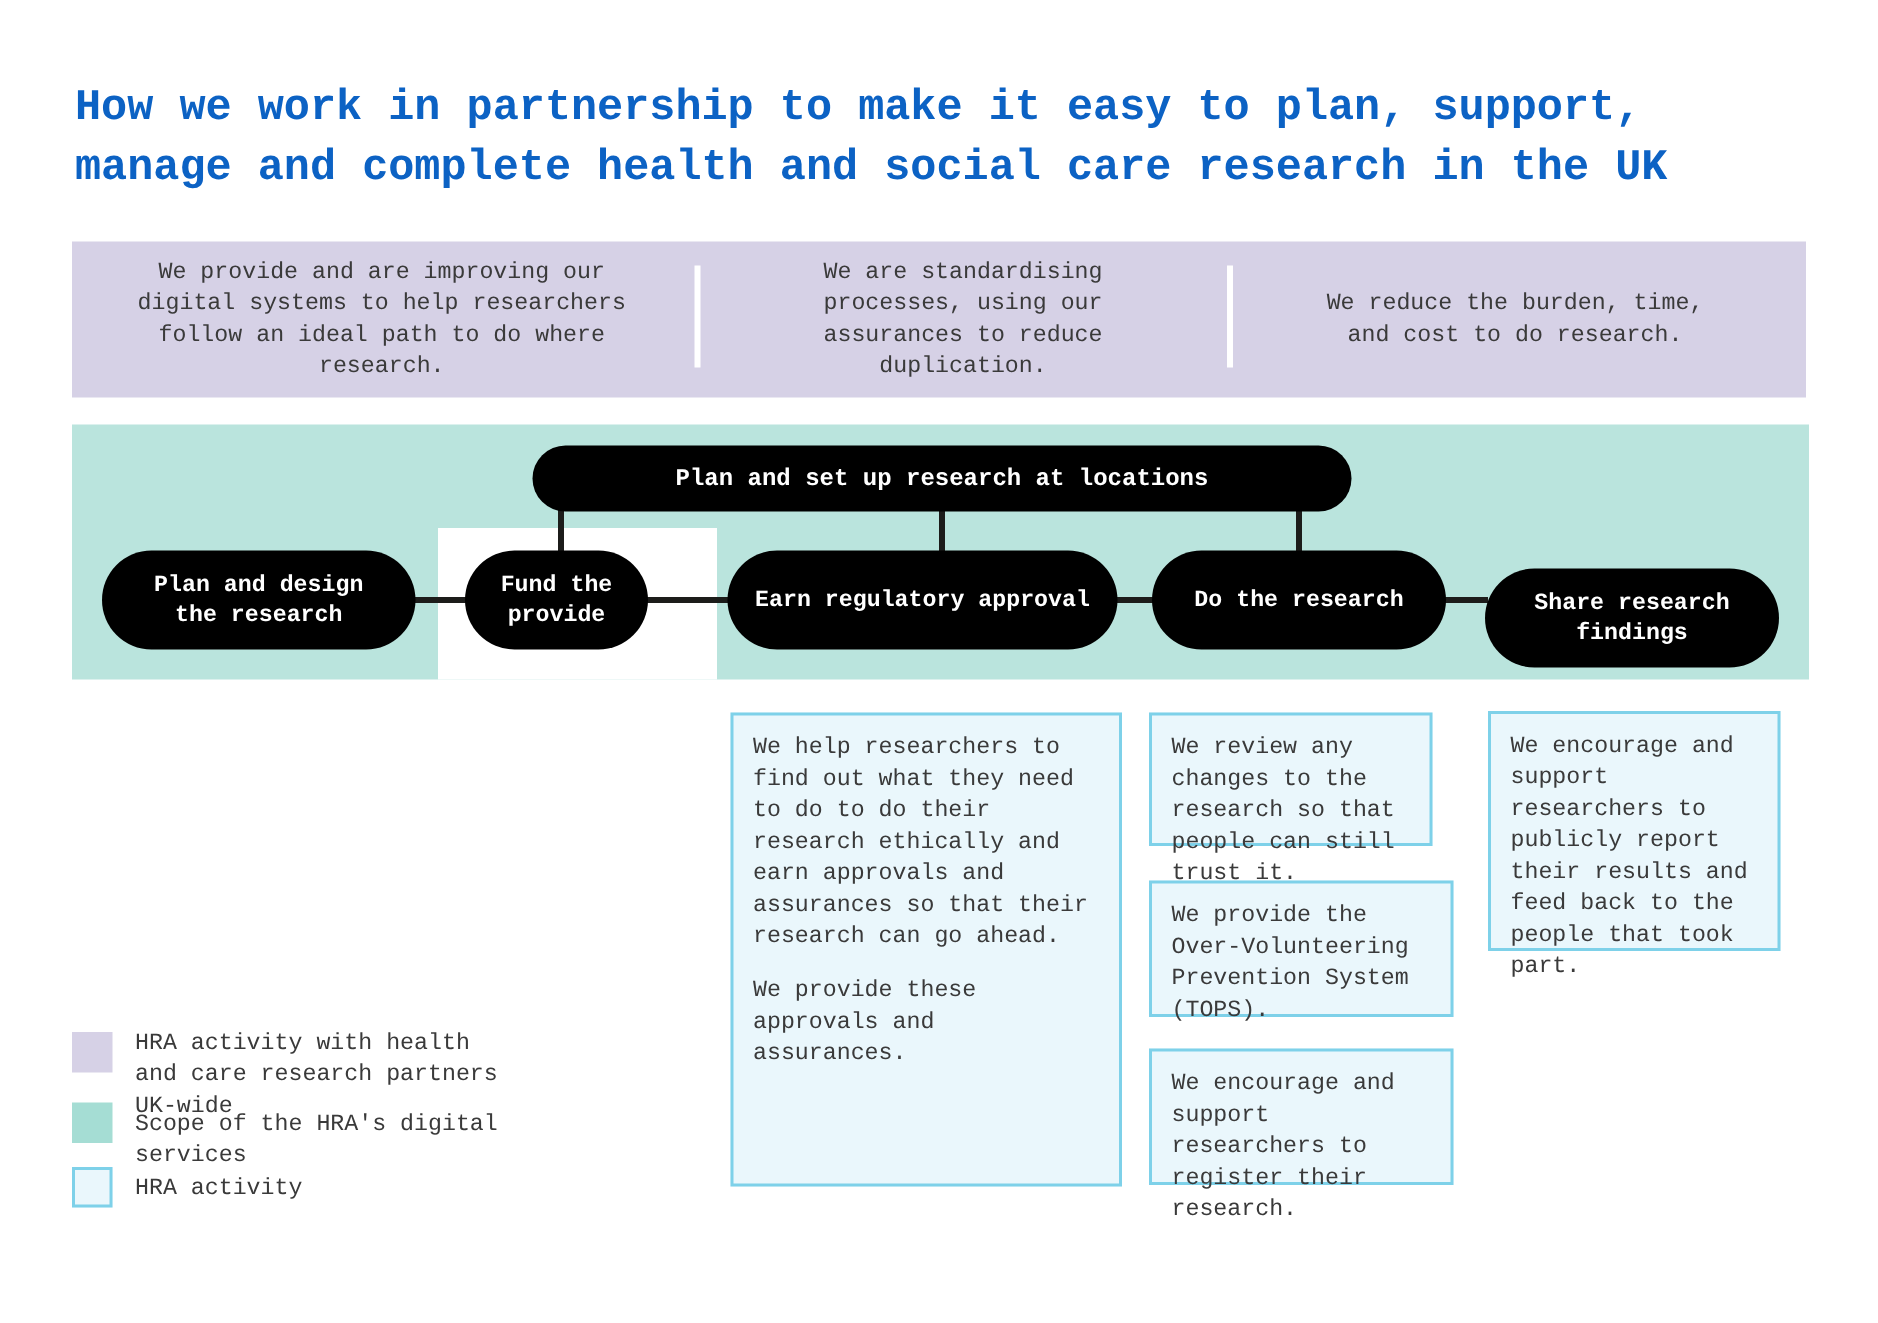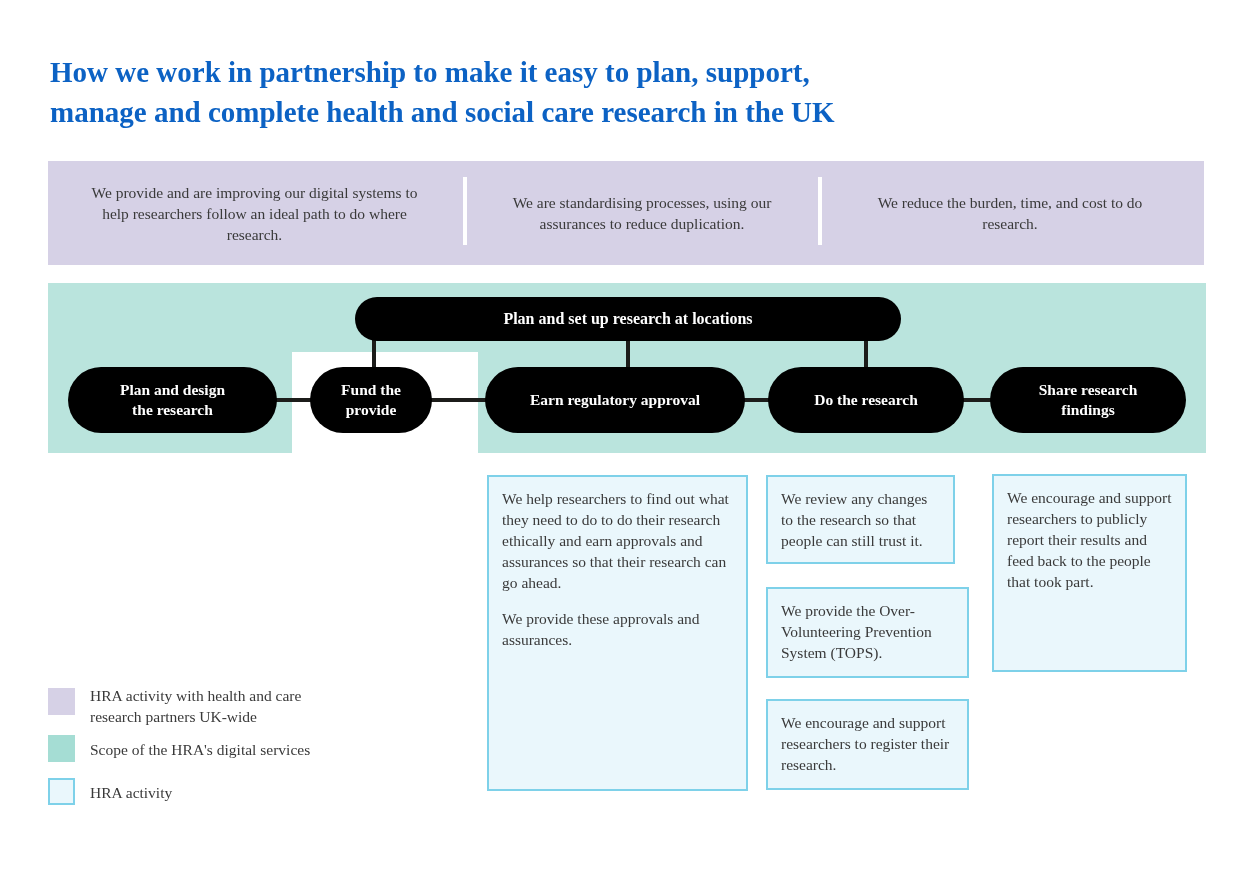--- a/index.html
+++ b/index.html
@@ -1,21 +1,21 @@
 <!DOCTYPE html>
 <html><head>
 <meta charset="utf-8">
 <style>
   html, body { margin: 0; padding: 0; background: #ffffff; }
   #page {
     position: relative;
     width: 1252px;
     height: 882px;
     background: #ffffff;
-    font-family: Liberation Serif, serif;
+    font-family: Liberation Mono, monospace;
     color: #333333;
     overflow: hidden;
   }
   .abs { position: absolute; }
   #title {
     left: 50px; top: 52px; width: 1160px;
     font-size: 29px; font-weight: bold; line-height: 40px;
     color: #0c62c4; white-space: pre-line;
   }
   .band { position: absolute; }
@@ -33,36 +33,36 @@
     font-weight: bold; text-align: center; white-space: pre-line;
     display: flex; align-items: center; justify-content: center;
     line-height: 20px; font-size: 15.5px;
   }
   #pill-top { left: 355px; top: 297px; width: 546px; height: 44px; border-radius: 22px; font-size: 16px; }
   .pill-row { top: 367px; height: 66px; border-radius: 33px; }
   #pill-plan  { left: 68px;  width: 209px; }
   #pill-fund  { left: 310px; width: 122px; }
   #pill-earn  { left: 485px; width: 260px; }
   #pill-do    { left: 768px; width: 196px; }
-  #pill-share { left: 990px; width: 196px; }
+  #pill-share { left: 990px; width: 196px; margin-top: 12px; }
   .conn-v { position: absolute; width: 4px; height: 32px; top: 338px; background: #1c1c1a; }
   .conn-h { position: absolute; height: 4px; top: 398px; background: #1c1c1a; }
   .ibox {
     position: absolute; box-sizing: border-box;
     background: #eaf7fc; border: 2px solid #7ed1e9;
     padding: 11px 13px; font-size: 15.5px; line-height: 21px; color: #3a3a3a;
   }
   .ibox p { margin: 0 0 15px 0; }
   .ibox p:last-child { margin-bottom: 0; }
   #box-plan  { left: 62px;  top: 475px; width: 221px; height: 178px; }
   #box-earn  { left: 487px; top: 475px; width: 261px; height: 316px; }
   #box-do1   { left: 766px; top: 475px; width: 189px; height: 89px; }
   #box-do2   { left: 766px; top: 587px; width: 203px; height: 91px; }
   #box-do3   { left: 766px; top: 699px; width: 203px; height: 91px; }
-  #box-share { left: 992px; top: 474px; width: 195px; height: 198px; }
+  #box-share { left: 992px; top: 474px; width: 195px; height: 160px; }
   .legend-sq { position: absolute; left: 48px; width: 27px; height: 27px; box-sizing: border-box; }
   #legend-sq-purple { top: 688px; background: #d6d1e6; }
   #legend-sq-teal   { top: 735px; background: #a5ddd4; }
   #legend-sq-blue   { top: 778px; background: #eaf7fc; border: 2px solid #7ed1e9; }
   .legend-label { position: absolute; left: 90px; font-size: 15.5px; line-height: 21px; color: #3a3a3a; }
   #legend-label-purple { top: 685px; width: 260px; }
   #legend-label-teal   { top: 739px; width: 320px; }
   #legend-label-blue   { top: 782px; width: 320px; }
 </style>
 </head>

